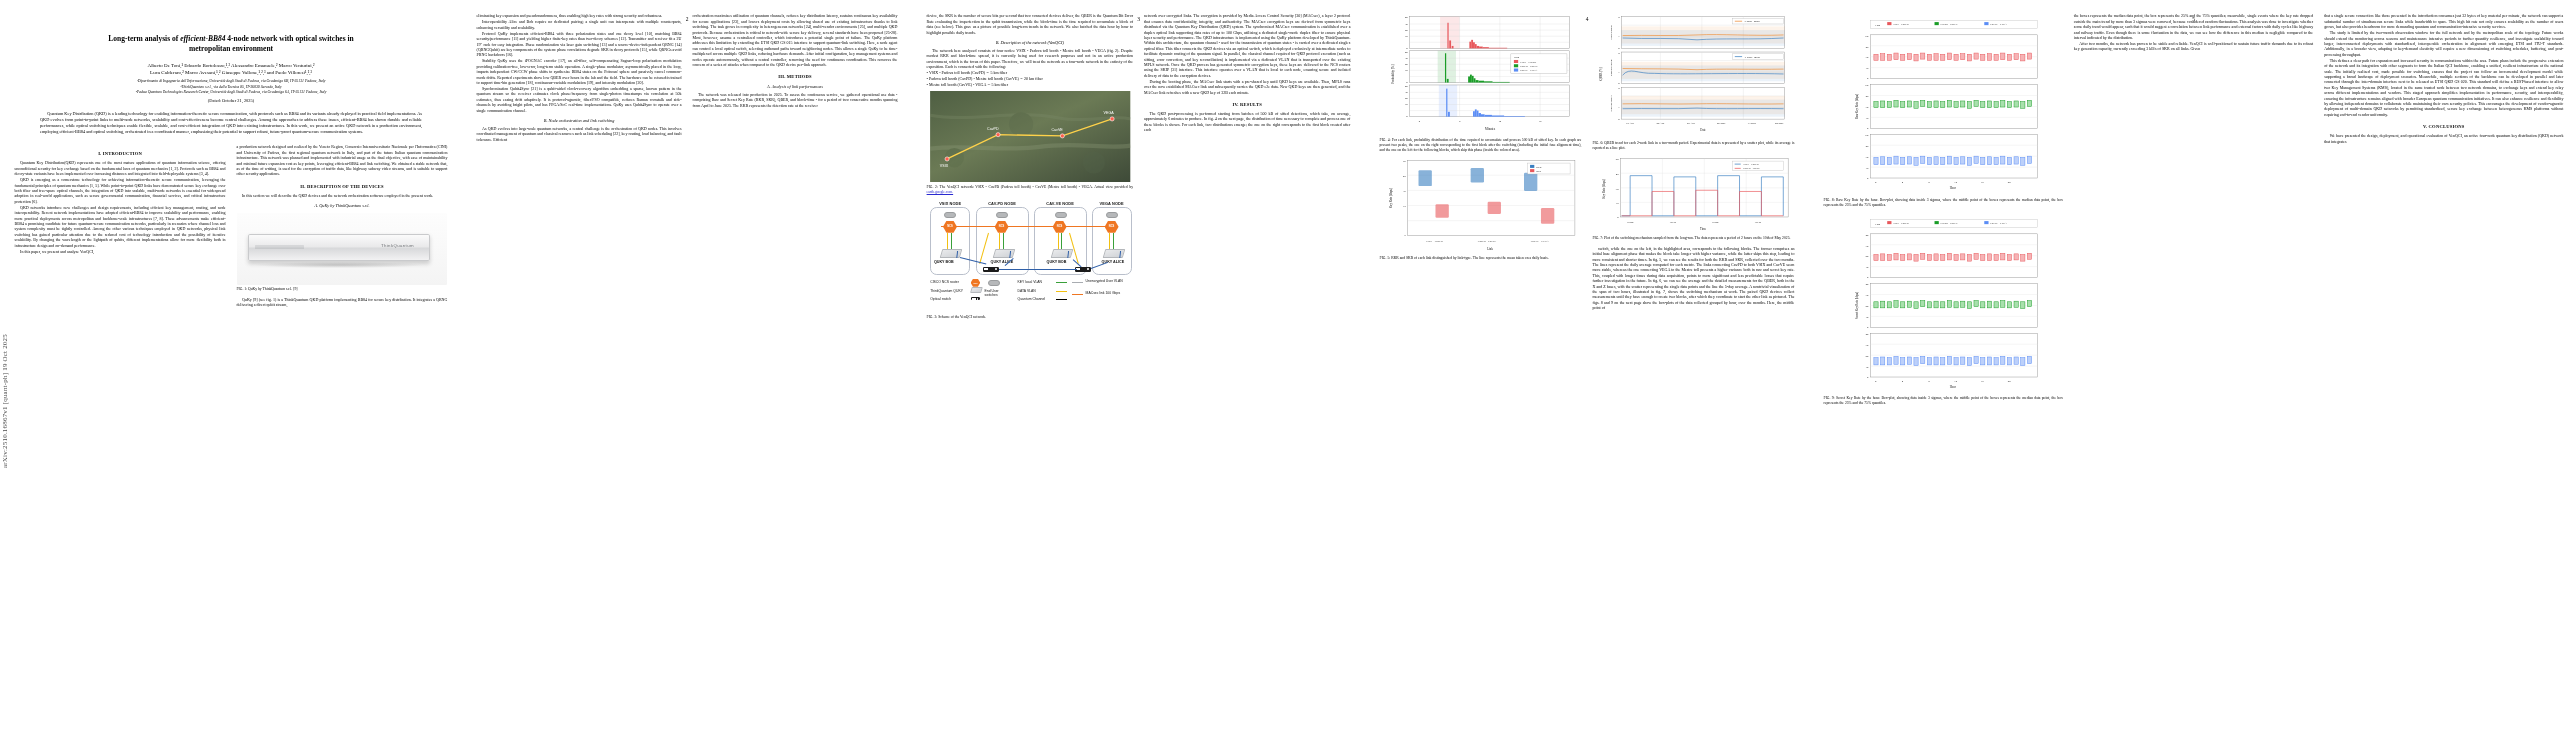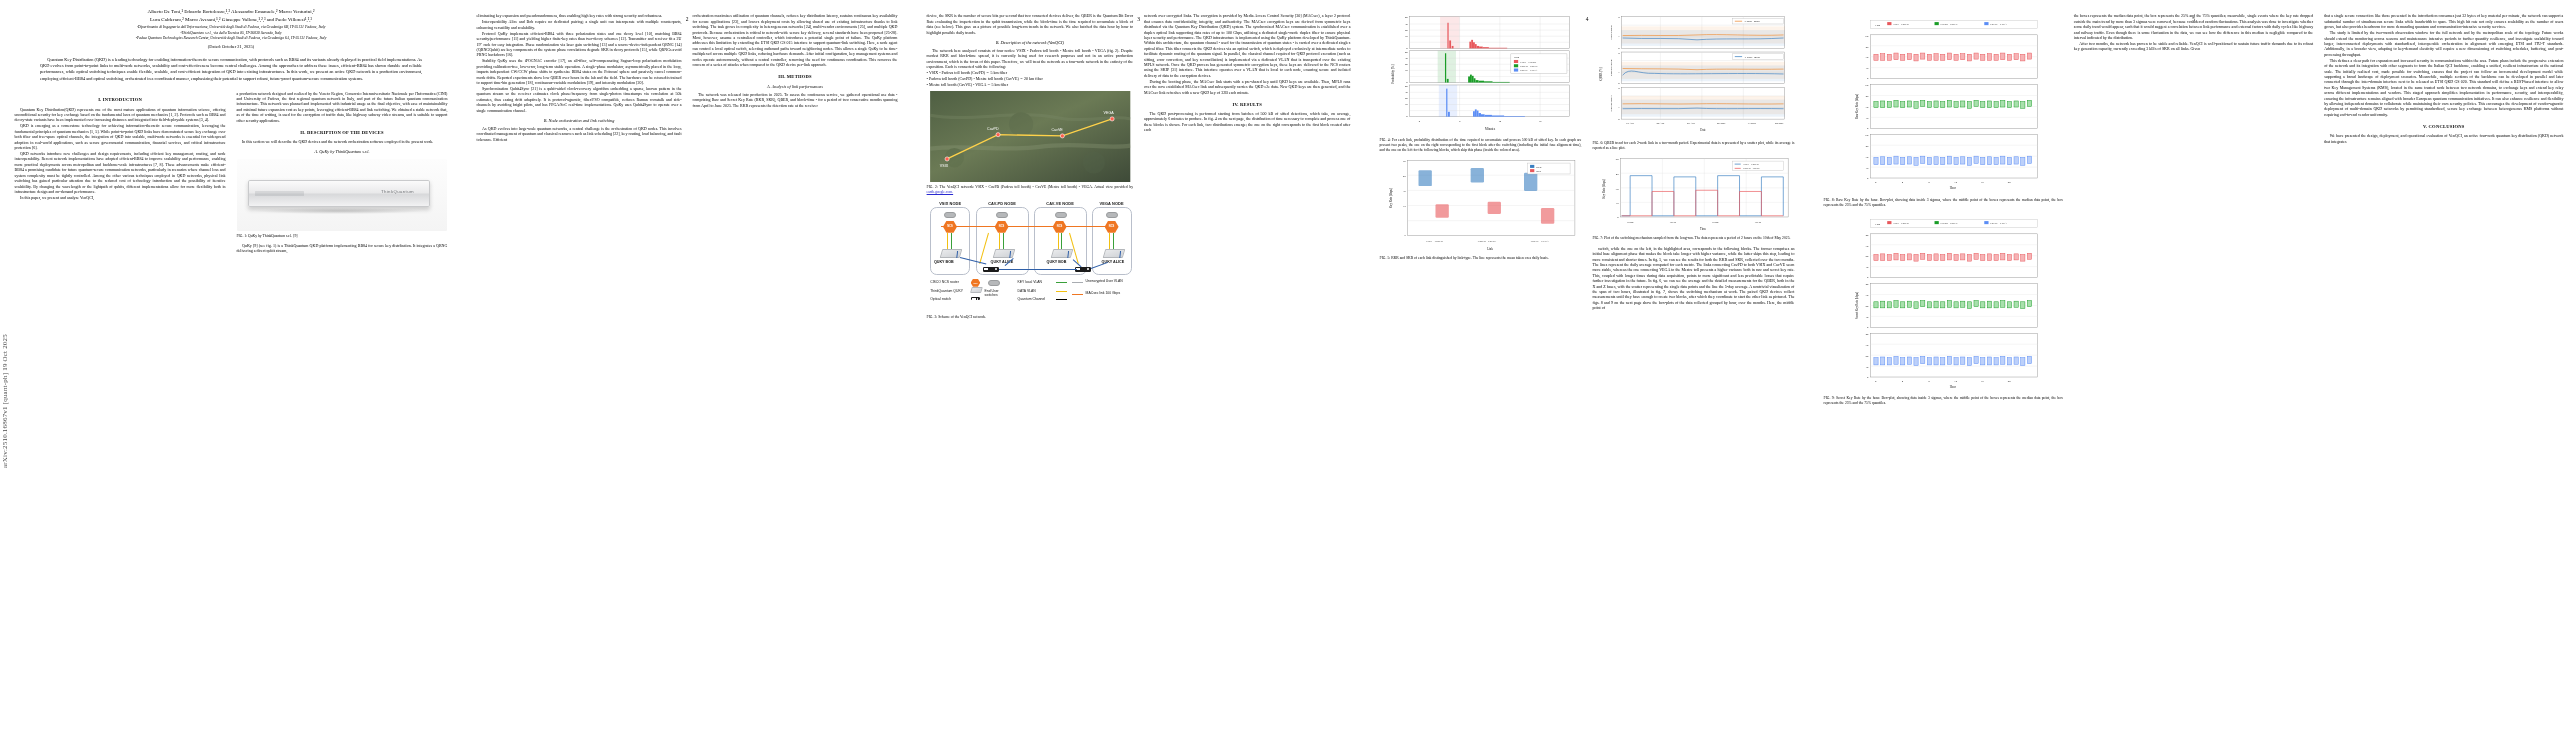--- a/index.html
+++ b/index.html
@@ -249,20 +249,24 @@
   .ticklabel { font-size: 4.6px; fill:#222; }
 </style>
 </head>
 <body>
 
 <div class="sheet">
 
   <div class="page p1">
     <div class="arxiv-stamp">arXiv:2510.16867v1  [quant-ph]  19 Oct 2025</div>
 
+    <div class="title">
+      <span>Long-term analysis of </span><span class="it">efficient-BB84</span><span> 4-node network with optical switches in</span><br>
+      <span>metropolitan environment</span>
+    </div>
 
     <div class="authors">
       <div>Alberto De Toni,¹ Edoardo Bortolozzo,¹,² Alessandro Emanuele,² Marco Venturini,²</div>
       <div>Luca Calderaro,² Marco Avesani,¹,² Giuseppe Vallone,¹,²,³ and Paolo Villoresi¹,²,³</div>
     </div>
 
     <div class="affil">
       <div>¹Dipartimento di Ingegneria dell'Informazione, Università degli Studi di Padova, via Gradenigo 6B, IT-35131 Padova, Italy</div>
       <div>²ThinkQuantum s.r.l., via della Tecnica 85, IT-36030 Sarcedo, Italy</div>
       <div>³Padua Quantum Technologies Research Center, Università degli Studi di Padova, via Gradenigo 6A, IT-35131 Padova, Italy</div>

